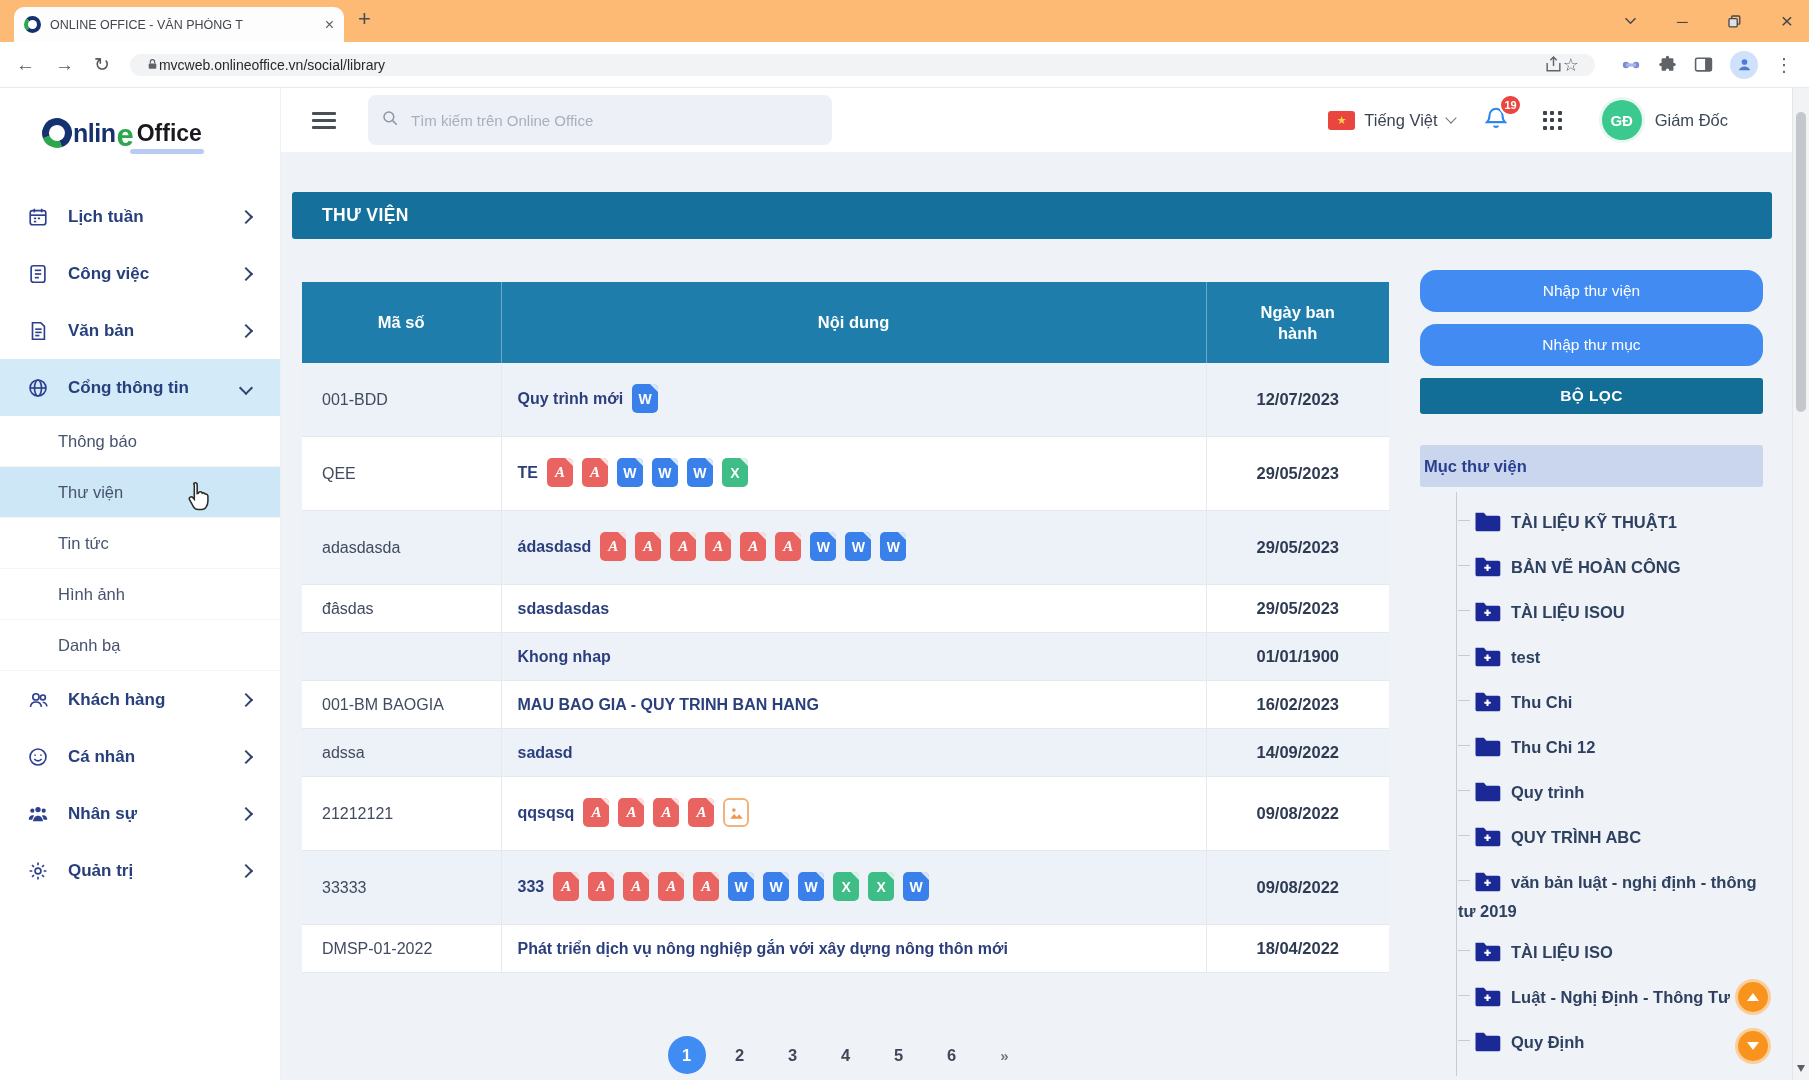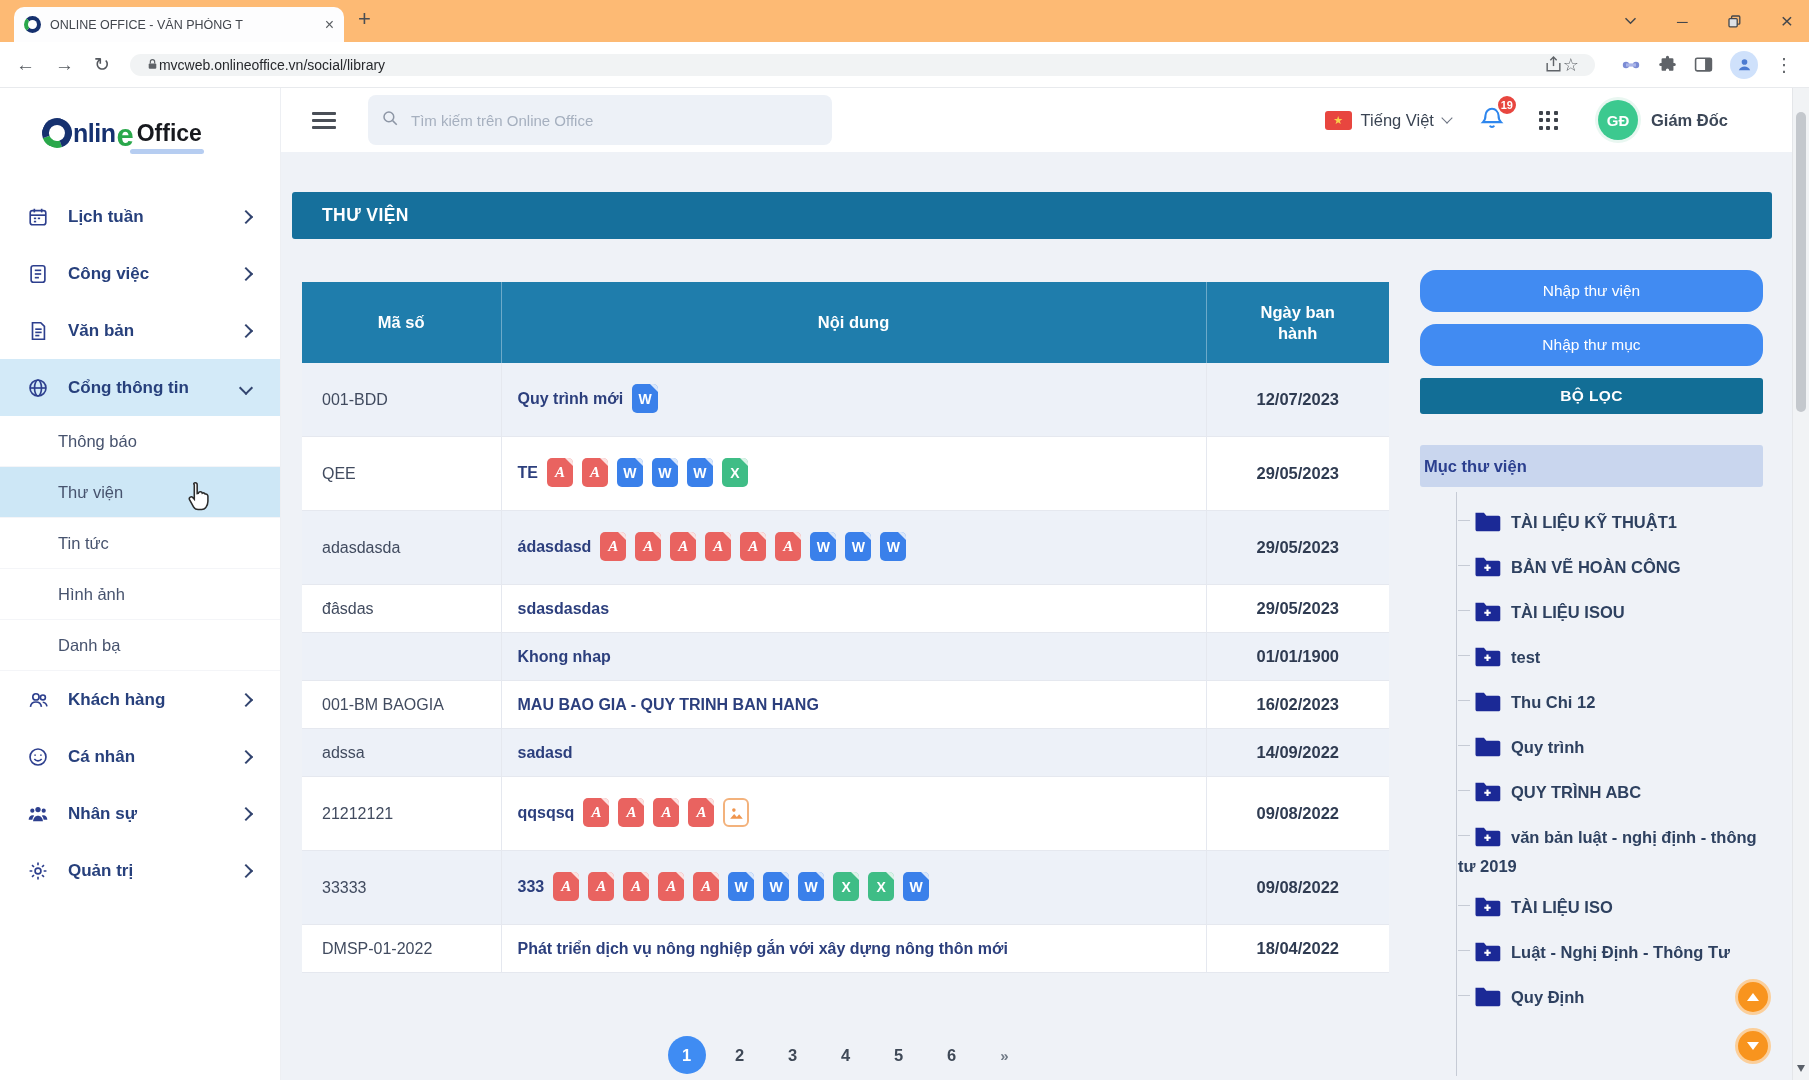--- a/index.html
+++ b/index.html
@@ -61,21 +61,21 @@
   .lang{font-size:16.5px;color:#3a4453}
   .lang-chev{width:7px;height:7px;border-right:1.8px solid #6b7280;border-bottom:1.8px solid #6b7280;transform:rotate(45deg);margin-top:-4px}
   .bell-wrap{position:relative;cursor:pointer;margin-right:6px}
   .badge{position:absolute;top:-11px;right:-13px;min-width:22px;height:22px;background:#e8463f;border:2px solid #fff;
     border-radius:12px;color:#fff;font-size:11px;font-weight:700;display:flex;align-items:center;justify-content:center;box-sizing:border-box;padding:0 3px}
   .gridico{display:grid;grid-template-columns:repeat(3,4px);gap:3.5px;cursor:pointer}
   .gridico i{width:4px;height:4px;background:#3e434b;border-radius:1px}
   .userchip{display:flex;align-items:center;gap:13px;cursor:pointer;margin-left:12px}
   .avatar{width:40px;height:40px;border-radius:50%;background:#3cc98f;color:#fff;font-weight:700;font-size:15px;
     display:flex;align-items:center;justify-content:center;box-shadow:0 0 0 3px #e9f7f1}
-  .uname{font-size:16.5px;font-weight:700;color:#3c4757}
+  .uname{font-size:16.5px;font-weight:400;color:#3c4757}
   
   #main{position:absolute;left:280px;top:152px;width:1512px;height:928px;background:#eff2f7}
   .banner{position:absolute;left:12px;top:40px;width:1480px;height:47px;background:#16709c;border-radius:3px;
     display:flex;align-items:center;padding-left:30px;box-sizing:border-box}
   .banner span{color:#fff;font-weight:700;font-size:17.5px;letter-spacing:.4px}
   .lib-table{position:absolute;left:22px;top:130px;width:1087px;border-collapse:collapse;table-layout:fixed;background:#fff}
   .lib-table th{background:#1f7dac;color:#fff;font-size:16.5px;font-weight:700;height:79px;vertical-align:middle;
     border-right:1px solid rgba(255,255,255,.35)}
   .lib-table th:last-child{border-right:none}
   .lib-table th:last-child span{display:inline-block;width:92px;line-height:21px}
@@ -466,20 +466,24 @@
         <div class="tree-item"><span class="dash"></span><span class="tfold"><svg width="27" height="22" viewBox="0 0 27 22">
               <path d="M1.5 2.8h8.4l2.5 2.9h12.1c1 0 1.8.8 1.8 1.8v12c0 1-.8 1.8-1.8 1.8H3.3c-1 0-1.8-.8-1.8-1.8z" fill="#1b2996"></path>
               <path d="M13.5 9.6v6.4M10.3 12.8h6.4" stroke="#ffffff" stroke-width="2.1"></path>
             </svg></span><span>TÀI LIỆU ISOU</span></div>
         <div class="tree-item"><span class="dash"></span><span class="tfold"><svg width="27" height="22" viewBox="0 0 27 22">
               <path d="M1.5 2.8h8.4l2.5 2.9h12.1c1 0 1.8.8 1.8 1.8v12c0 1-.8 1.8-1.8 1.8H3.3c-1 0-1.8-.8-1.8-1.8z" fill="#1b2996"></path>
               <path d="M13.5 9.6v6.4M10.3 12.8h6.4" stroke="#ffffff" stroke-width="2.1"></path>
             </svg></span><span>test</span></div>
         <div class="tree-item"><span class="dash"></span><span class="tfold"><svg width="27" height="22" viewBox="0 0 27 22">
               <path d="M1.5 2.8h8.4l2.5 2.9h12.1c1 0 1.8.8 1.8 1.8v12c0 1-.8 1.8-1.8 1.8H3.3c-1 0-1.8-.8-1.8-1.8z" fill="#1b2996"></path>
+              <path d="M13.5 9.6v6.4M10.3 12.8h6.4" stroke="#ffffff" stroke-width="2.1"></path>
+            </svg></span><span>Thu Chi</span></div>
+        <div class="tree-item"><span class="dash"></span><span class="tfold"><svg width="27" height="22" viewBox="0 0 27 22">
+              <path d="M1.5 2.8h8.4l2.5 2.9h12.1c1 0 1.8.8 1.8 1.8v12c0 1-.8 1.8-1.8 1.8H3.3c-1 0-1.8-.8-1.8-1.8z" fill="#1b2996"></path>
             </svg></span><span>Thu Chi 12</span></div>
         <div class="tree-item"><span class="dash"></span><span class="tfold"><svg width="27" height="22" viewBox="0 0 27 22">
               <path d="M1.5 2.8h8.4l2.5 2.9h12.1c1 0 1.8.8 1.8 1.8v12c0 1-.8 1.8-1.8 1.8H3.3c-1 0-1.8-.8-1.8-1.8z" fill="#1b2996"></path>
             </svg></span><span>Quy trình</span></div>
         <div class="tree-item"><span class="dash"></span><span class="tfold"><svg width="27" height="22" viewBox="0 0 27 22">
               <path d="M1.5 2.8h8.4l2.5 2.9h12.1c1 0 1.8.8 1.8 1.8v12c0 1-.8 1.8-1.8 1.8H3.3c-1 0-1.8-.8-1.8-1.8z" fill="#1b2996"></path>
               <path d="M13.5 9.6v6.4M10.3 12.8h6.4" stroke="#ffffff" stroke-width="2.1"></path>
             </svg></span><span>QUY TRÌNH ABC</span></div>
         <div class="tree-item"><span class="dash"></span><span class="tfold"><svg width="27" height="22" viewBox="0 0 27 22">
               <path d="M1.5 2.8h8.4l2.5 2.9h12.1c1 0 1.8.8 1.8 1.8v12c0 1-.8 1.8-1.8 1.8H3.3c-1 0-1.8-.8-1.8-1.8z" fill="#1b2996"></path>

